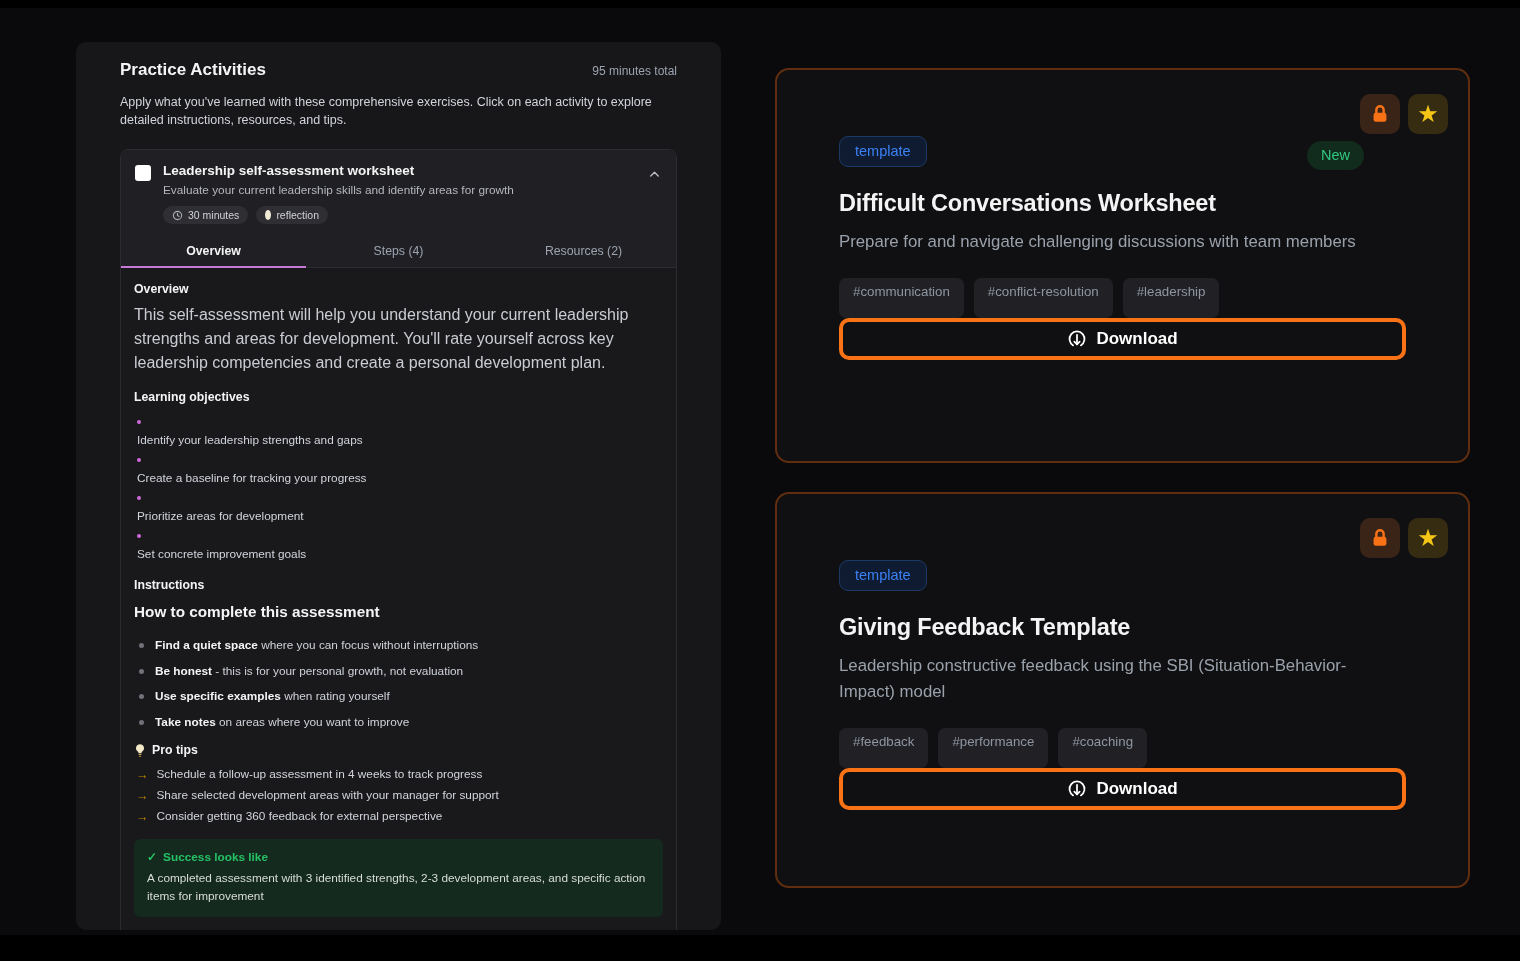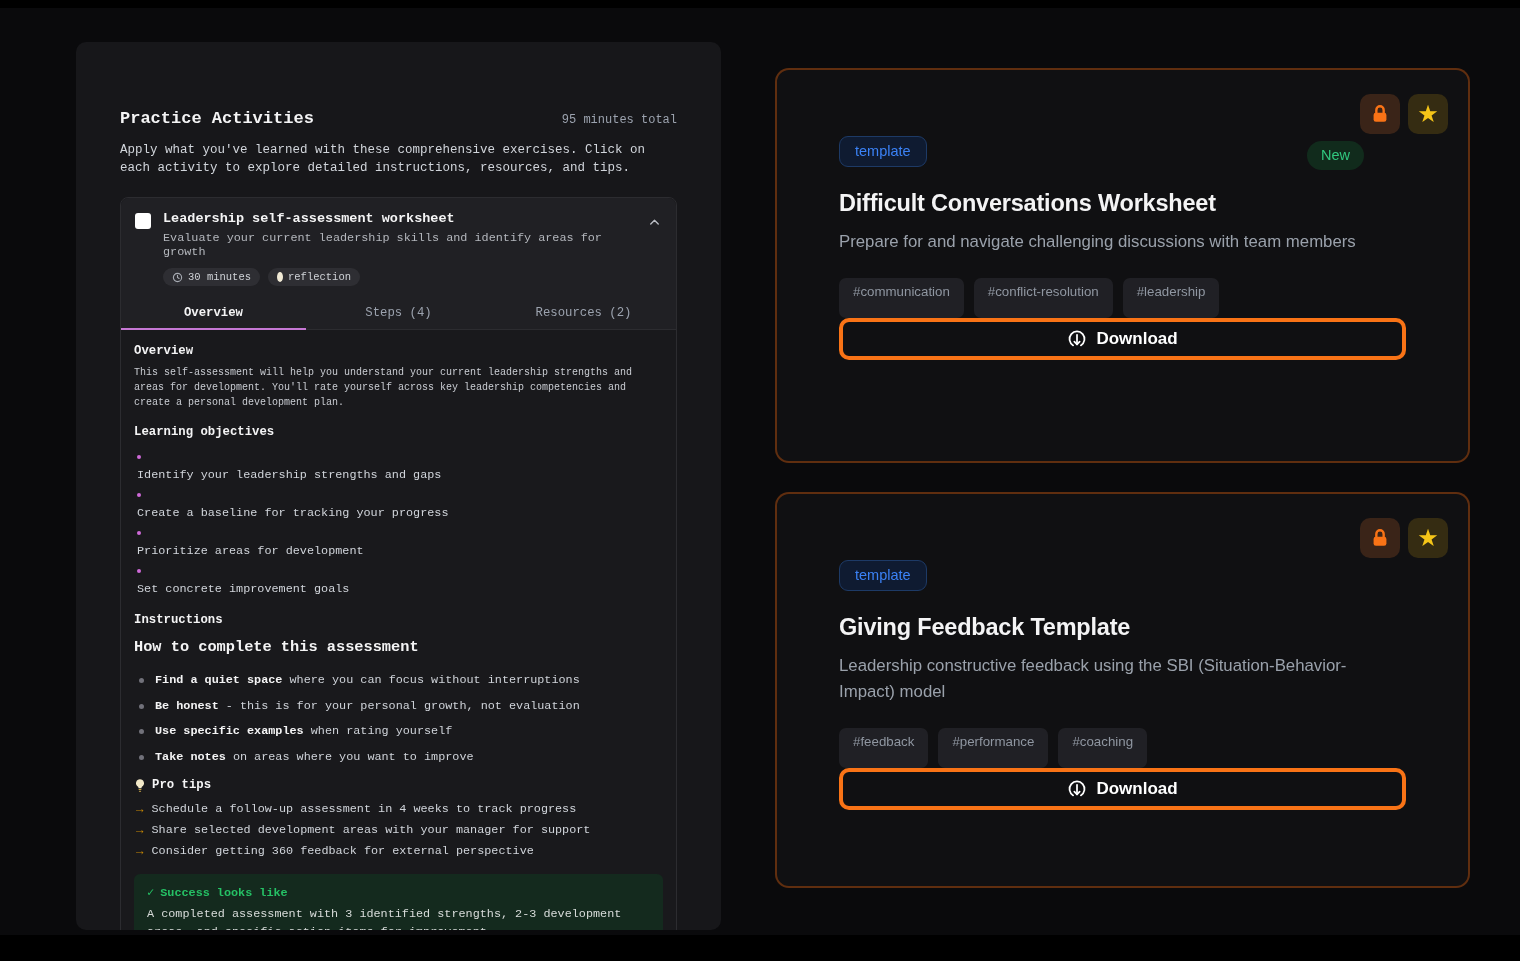--- a/index.html
+++ b/index.html
@@ -1,20 +1,20 @@
 <!DOCTYPE html>
 <html><head>
 <meta charset="utf-8">
 <style>
   * { margin:0; padding:0; box-sizing:border-box; }
   html,body { width:1520px; height:961px; background:#000; font-family:"Liberation Sans", sans-serif; position:relative; overflow:hidden; }
   .app-bg { position:absolute; top:8px; left:0; right:0; bottom:26px; background:#0a0a0c; }
 
   
-  .left-panel { position:absolute; left:76px; top:42px; width:645px; height:888px; background:#17171a; border-radius:10px; padding:67px 44px 0; overflow:hidden;font-family:Liberation Mono, monospace; }
+  .left-panel { position:absolute; left:76px; top:42px; width:645px; height:888px; background:#17171a; border-radius:10px; padding:18px 44px 0; overflow:hidden; }
   .panel-head { display:flex; justify-content:space-between; align-items:baseline; }
   .panel-title { font-size:17px; font-weight:700; color:#f4f4f5; }
   .panel-total { font-size:12px; color:#9ca3af; }
   .panel-desc { font-size:12.5px; color:#d1d5db; line-height:1.45; margin:13px 0 20px; max-width:545px; }
 
   .activity-card { border:1px solid #2c2c30; border-radius:8px; background:#19191c; }
   .activity-header { background:#202024; padding:13px 14px 12px; border-radius:8px 8px 0 0; display:flex; gap:12px; align-items:flex-start; cursor:pointer; }
   .checkbox { width:16px; height:16px; background:#fff; border-radius:3px; flex:none; margin-top:2px; }
   .activity-info { flex:1; }
   .activity-title { font-size:13.5px; font-weight:600; color:#f4f4f5; }
@@ -24,21 +24,21 @@
   .oval-icon { width:6px; height:10px; background:#f1ead6; border-radius:50%; display:inline-block; }
   .chevron-btn { background:none; border:none; cursor:pointer; margin-top:4px; }
 
   .tabs { display:flex; background:#202024; border-bottom:1px solid #2c2c30; }
   .tab { flex:1; text-align:center; font-size:12.3px; color:#9ca3af; padding:8px 0 9px; position:relative; cursor:pointer; }
   .tab.active { color:#f4f4f5; font-weight:600; }
   .tab.active::after { content:""; position:absolute; left:0; right:0; bottom:-1px; height:2px; background:#c678d4; }
 
   .tab-content { padding:14px 13px; }
   .sec-h { font-size:12.3px; font-weight:700; color:#f4f4f5; margin-bottom:7px; }
-  .body-p { font-size:10px; color:#c9ccd2; line-height:1.5; margin-bottom:15px; }
+  .body-p { font-size:16px; color:#c9ccd2; line-height:1.5; margin-bottom:15px; }
   ul.plain { list-style:none; }
   .obj-list { margin-bottom:14px; }
   .obj-list li { display:flex; gap:9px; font-size:11.8px; color:#d1d5db; padding:2.6px 0 2.6px 3px;flex-direction:column; }
   .dot { width:4px; height:4px; border-radius:50%; flex:none; margin-top:6px; }
   .dot.purple { background:#cf6ad8; }
   .dot.gray { background:#71717a; width:5px; height:5px; margin-top:6px; }
   .instr-h3 { font-size:15.3px; font-weight:700; color:#f4f4f5; margin:2px 0 12px; }
   .instr-list { margin-bottom:8px; }
   .instr-list li { display:flex; gap:11px; font-size:11.8px; color:#cfd3d9; padding:4.2px 0 4.2px 5px; line-height:1.45; }
   .instr-list b { color:#f4f4f5; font-weight:700; }

